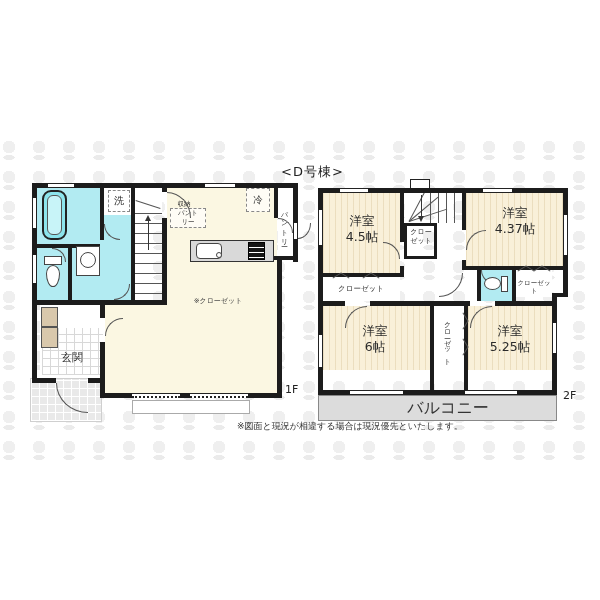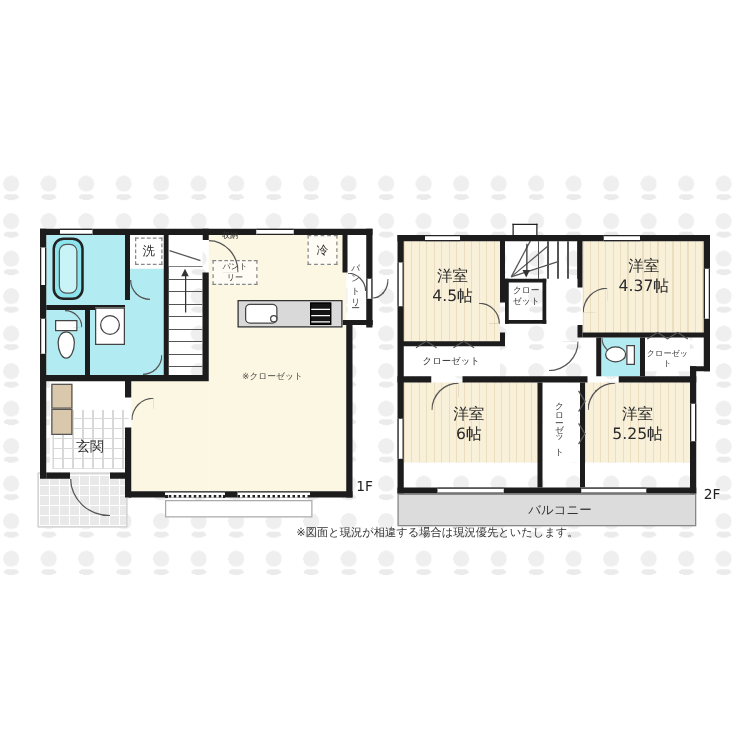--- a/index.html
+++ b/index.html
@@ -51,32 +51,33 @@
   .small-l{font-size:7.5px;color:#333;}
   .vtext{writing-mode:vertical-rl;letter-spacing:1px;}
   .dashedbox{position:absolute;border:1px dashed #888;box-sizing:border-box;background:rgba(255,255,255,.65);display:flex;align-items:center;justify-content:center;text-align:center;}
   
   .fixt{position:absolute;background:#fff;border:1px solid #444;box-sizing:border-box;}
   .tub{position:absolute;background:#8ce4ec;border:2px solid #222;border-radius:9px;box-sizing:border-box;}
   .tub-in{position:absolute;left:3px;top:3px;right:3px;bottom:3px;background:#c8f4f8;border:1px solid #555;border-radius:6px;}
   .counter{position:absolute;background:#d9d9d9;border:1px solid #333;box-sizing:border-box;}
   .stove{position:absolute;background:#151515;border:1px solid #000;box-sizing:border-box;}
   .stove i{display:block;height:4px;border-bottom:1px solid #fff;}
-  .balcony{position:absolute;background:#dcdcdc;border:1px solid #888;box-sizing:border-box;display:flex;align-items:center;justify-content:center;font-size:10px;color:#333;padding-left:21px;}
+  .balcony{position:absolute;background:#dcdcdc;border:1px solid #888;box-sizing:border-box;display:flex;align-items:center;justify-content:center;font-size:16px;color:#333;padding-left:21px;}
   .cab{position:absolute;background:#d9c8ac;border:1px solid #555;box-sizing:border-box;}
   .floor-tag{position:absolute;font-size:11px;color:#222;}
   .title{position:absolute;font-size:13px;color:#222;letter-spacing:1px;text-align:center;}
   .disc{position:absolute;font-size:9px;color:#333;}
 </style>
 </head>
 <body>
 
 <div id="stage">
   <div class="wm"></div>
 
+  <div class="title" style="left:250px;top:163px;width:125px;">&lt;D号棟&gt;</div>
 
   <div class="abs" style="left:30px;top:180px;width:285px;height:255px;">
 
     <div class="cyan" style="left:7px;top:7px;width:66px;height:60px;"></div>
     <div class="white" style="left:74px;top:7px;width:30px;height:28px;"></div>
     <div class="cyan" style="left:42px;top:35px;width:62px;height:85px;"></div>
     <div class="cyan" style="left:7px;top:68px;width:31px;height:52px;"></div>
     <div class="cream" style="left:137px;top:8px;width:110px;height:205px;"></div>
     <div class="cream" style="left:75px;top:125px;width:62px;height:88px;"></div>
     <div class="white" style="left:10px;top:125px;width:65px;height:70px;"></div>
@@ -108,21 +109,21 @@
     <div class="win" style="left:18px;top:3px;width:26px;height:5px;"></div>
     <div class="win" style="left:175px;top:3px;width:30px;height:5px;"></div>
     <div class="winv" style="left:2px;top:18px;width:5px;height:30px;"></div>
     <div class="winv" style="left:2px;top:75px;width:5px;height:28px;"></div>
     <div class="winv" style="left:263px;top:43px;width:5px;height:16px;"></div>
     <div class="win shut" style="left:102px;top:213px;width:48px;height:5px;"></div>
     <div class="win shut" style="left:160px;top:213px;width:58px;height:5px;"></div>
     <div class="shutterbox" style="left:102px;top:220px;width:118px;height:14px;"></div>
 
     <div class="white" style="left:105px;top:8px;width:27px;height:25px;"></div>
-    <div class="lbl small-l" style="left:104px;top:4px;width:28px;font-size:6.5px;margin-left:36px;">収納</div>
+    <div class="lbl small-l" style="left:104px;top:20px;width:28px;font-size:6.5px;margin-left:36px;">収納</div>
     <div class="thinline" style="left:105px;top:24px;width:26px;height:1px;transform:rotate(18deg);"></div>
     <div class="stairs-h" style="left:105px;top:33px;width:27px;height:87px;"></div>
     <div class="alin" style="left:118px;top:40px;height:30px;"></div>
     <div class="ah-up" style="left:115px;top:35px;"></div>
 
     <div class="counter" style="left:160px;top:60px;width:84px;height:22px;"></div>
     <div class="fixt" style="left:166px;top:63px;width:26px;height:16px;border-radius:4px;"></div>
     <div class="fixt" style="left:186px;top:72px;width:6px;height:6px;border-radius:50%;"></div>
     <div class="stove" style="left:218px;top:62px;width:17px;height:18px;">
         <i></i>

